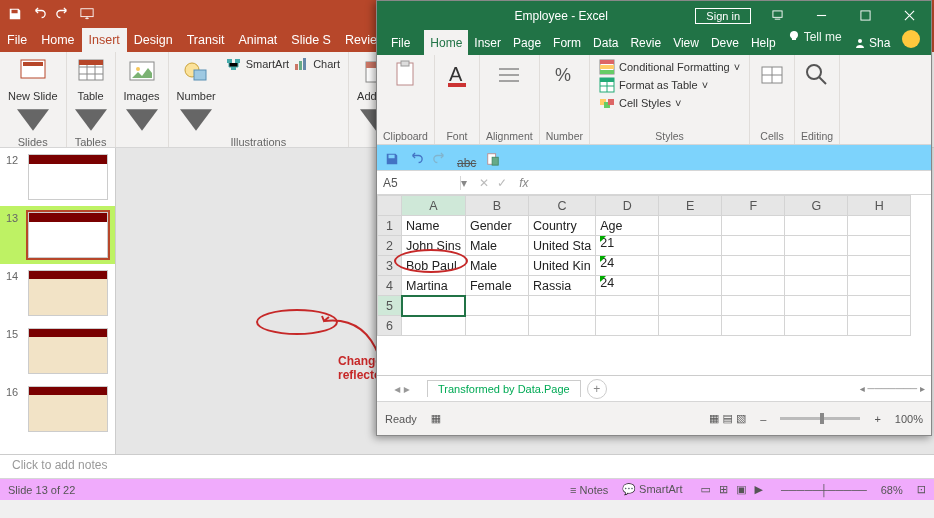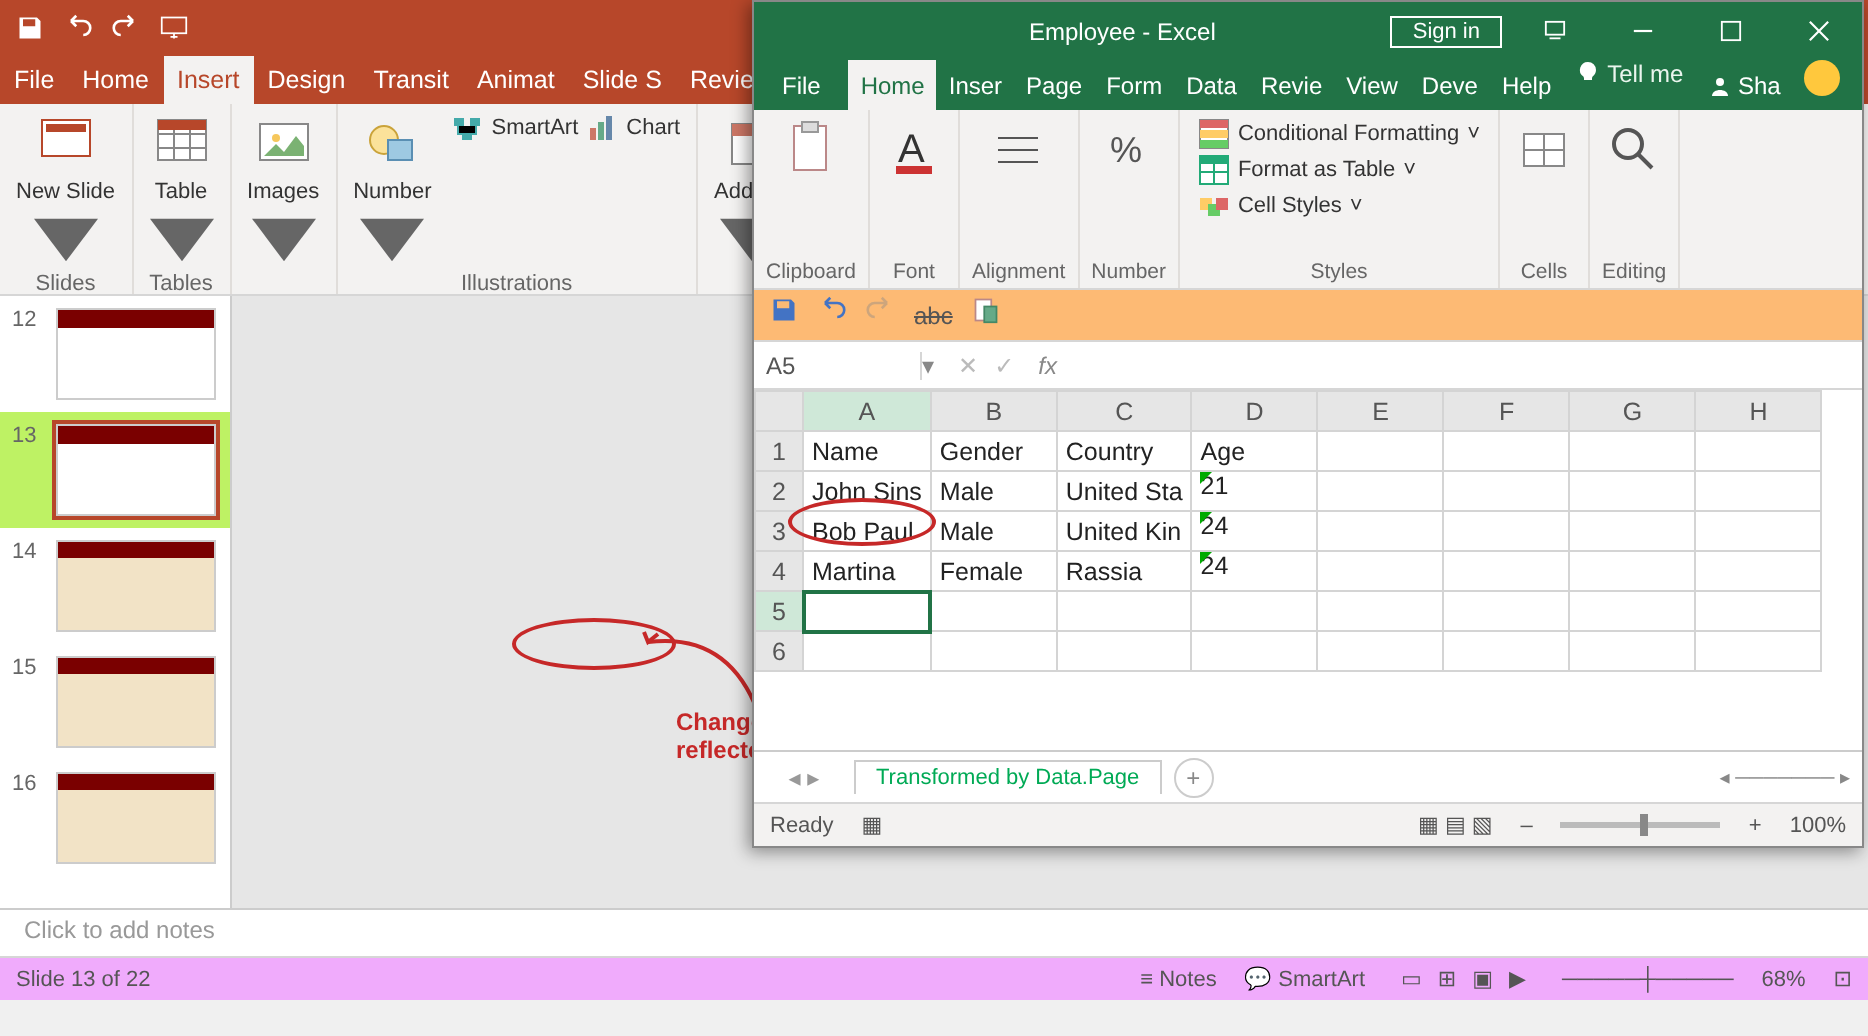--- a/index.html
+++ b/index.html
@@ -63,21 +63,21 @@
   .ex-tab { padding: 0 6px; display: flex; align-items: center; cursor: pointer; }
   .ex-tab.file { padding: 0 14px; }
   .ex-tab.active { background: #F3F2F1; color: #217346; }
   .ex-tell { display: flex; align-items: flex-start; gap: 4px; padding: 0 6px; color: #eaf5ee; cursor: text; }
   .face { width: 18px; height: 18px; background: #ffc83d; border-radius: 50%; margin: 0 6px; }
 
   .ex-ribbon { height: 90px; background: #F3F2F1; border-bottom: 1px solid #d6d6d6; display: flex; }
   .ex-group { border-right: 1px solid #e0ddda; padding: 4px 6px 2px 6px; display: flex; flex-direction: column; align-items: center; justify-content: space-between; }
   .ex-group .stack { display: flex; flex-direction: column; gap: 2px; font-size: 11px; color: #333; }
   .ex-group .lbl { font-size: 10.5px; color: #666; }
-  .ex-qat { height: 26px; background: #fdba74; border-bottom: 1px solid #d6d6d6; display: flex; align-items: center; gap: 10px; padding: 0 8px; }
+  .ex-qat { height: 26px; background: #7dd3fc; border-bottom: 1px solid #d6d6d6; display: flex; align-items: flex-end; gap: 10px; padding: 0 8px; }
   .ex-qat svg { width: 14px; height: 14px; }
   .ex-fx { height: 24px; border-bottom: 1px solid #d6d6d6; display: flex; align-items: center; font-size: 12px; color: #555; }
   .namebox { width: 84px; padding: 0 6px; border-right: 1px solid #d6d6d6; }
   .fx-icons { display: flex; gap: 8px; padding: 0 8px; color: #bbb; }
   .fx-lab { font-style: italic; color: #888; padding: 0 4px; }
 
   
   .grid { position: relative; height: 180px; overflow: hidden; font-size: 12.5px; color: #222; }
   table.cells { border-collapse: collapse; table-layout: fixed; }
   .cells th, .cells td { border: 1px solid #d4d4d4; height: 20px; padding: 0 4px; text-align: left; overflow: hidden; white-space: nowrap; }
@@ -86,21 +86,21 @@
   .cells td.sel { outline: 2px solid #217346; outline-offset: -1px; background: #fff; }
   .cells th.selc { background: #cfe8d8; }
   .col { width: 63px; }
   .cells tr:first-child td { font-weight: bold; }
   .green-corner { position: absolute; width: 0; height: 0; left: 0; top: 0; border-top: 6px solid #0a0; border-right: 6px solid transparent; }
   .tdwrap { position: relative; height: 100%; }
   .ex-sheet-tabs { height: 26px; border-top: 1px solid #ccc; display: flex; align-items: center; font-size: 12px; }
   .stabs-nav { width: 50px; display: flex; gap: 6px; color: #999; justify-content: center; }
   .stab { padding: 2px 10px; border: 1px solid #ccc; border-bottom: none; color: #0a5; background: #fff; font-size: 11px; }
   .addsh { width: 20px; height: 20px; border: 1px solid #ccc; border-radius: 50%; display: flex; align-items: center; justify-content: center; margin: 0 6px; color: #888; }
-  .ex-status { height: 22px; background: #F3F2F1; border-top: 1px solid #d6d6d6; display: flex; align-items: center; font-size: 11px; color: #555; padding: 0 8px; gap: 14px; }
+  .ex-status { height: 34px; background: #F3F2F1; border-top: 1px solid #d6d6d6; display: flex; align-items: center; font-size: 11px; color: #555; padding: 0 8px; gap: 14px; }
   .zoom-slider { width: 80px; height: 3px; background: #bbb; position: relative; }
   .zoom-slider::after { content: ""; position: absolute; left: 50%; top: -4px; width: 4px; height: 11px; background: #888; }
 </style>
 </head>
 <body>
 
 <div class="pp-titlebar">
   <div class="qat">
     <span>
         <svg viewBox="0 0 16 16">

